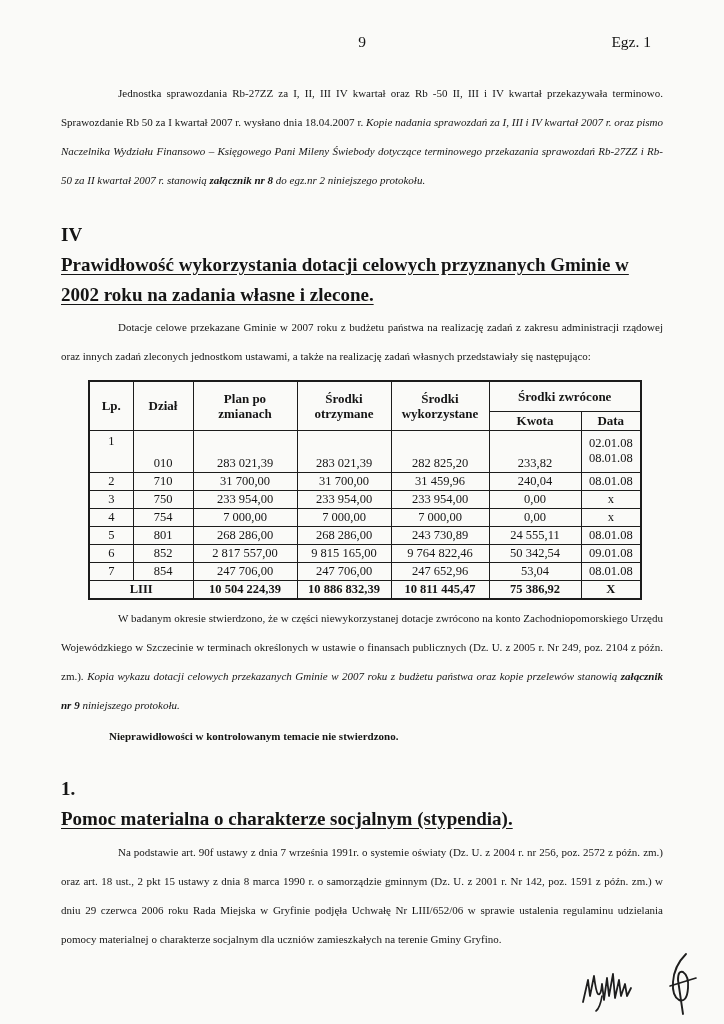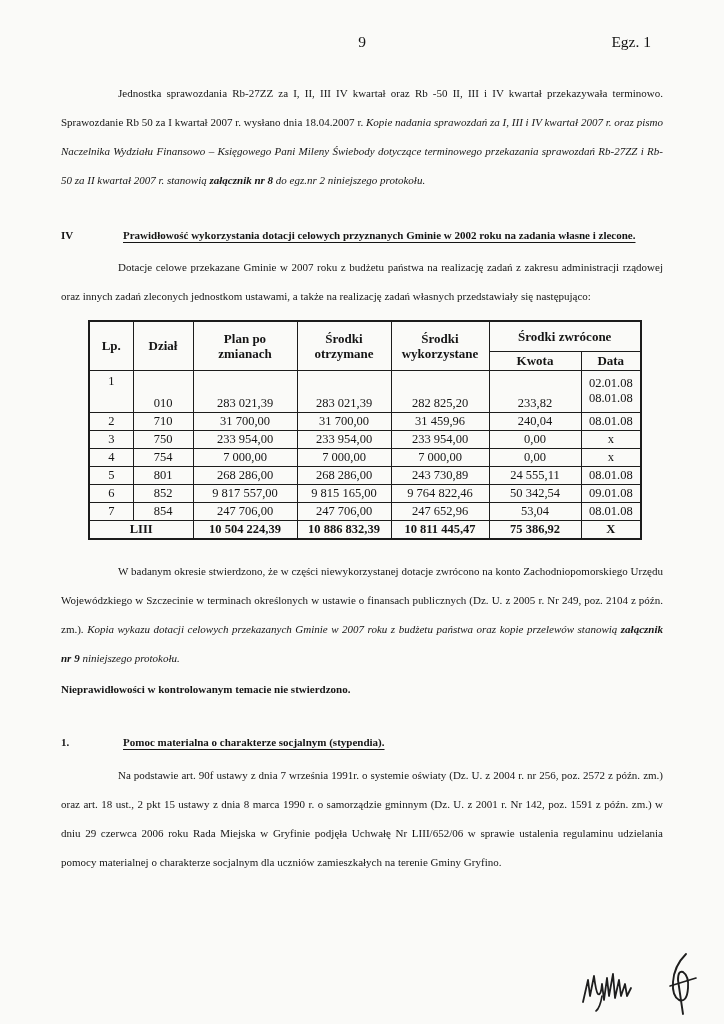--- a/index.html
+++ b/index.html
@@ -38,23 +38,24 @@
   }
   .indent{text-indent:57px;}
   .seg-normal{}
   .seg-italic{font-style:italic;}
   .seg-bold{font-weight:bold;}
   .seg-bold-italic{font-weight:bold;font-style:italic;}
   .p1{margin-top:24px;}
   
   .section{
     display:flex;
-    font-size:11px;
+    font-size:19px;
     line-height:30px;
     font-weight:bold;
+    flex-direction:column;
   }
   .section-iv{margin-top:25px;}
   .section-num{width:62px;flex:none;}
   .section-title{flex:1;text-decoration:underline;text-underline-offset:3px;}
   .p2{margin-top:3px;}
   
   .dot-table{
     border-collapse:collapse;
     margin:9px 0 0 27px;
     width:552px;
@@ -88,22 +89,22 @@
   .td-num{text-align:center;padding-right:6px;}
   .td-center{text-align:center;}
   .pre{white-space:pre-line;}
   .row-first td{height:42px;vertical-align:bottom;}
   .row-first td.cell-lp{vertical-align:top;padding-top:3px;}
   .row-first td.cell-data{vertical-align:middle;}
   .row-total td{font-weight:bold;}
   .hdr-group{height:30px;}
   .hdr-sub th{height:19px;}
   
-  .p3{margin-top:17px;}
-  .p4{margin-top:2px;font-weight:bold;text-align:left;}
+  .p3{margin-top:4px;}
+  .p4{margin-top:2px;font-weight:bold;text-align:left;margin-left:48px;}
   .section-s1{margin-top:23px;}
   .p5{margin-top:4px;}
   
   .signatures{
     position:absolute;
     right:24px;bottom:8px;
     width:120px;height:72px;
   }
   .sig{position:absolute;}
   .sig-left{left:0;top:22px;}
@@ -196,21 +197,21 @@
       <td class="td-center">801</td>
       <td class="td-num">268 286,00</td>
       <td class="td-num">268 286,00</td>
       <td class="td-num">243 730,89</td>
       <td class="td-num">24 555,11</td>
       <td class="td-center">08.01.08</td>
     </tr>
     <tr>
       <td class="td-center">6</td>
       <td class="td-center">852</td>
-      <td class="td-num">9 817 557,00</td>
+      <td class="td-num">2 817 557,00</td>
       <td class="td-num">9 815 165,00</td>
       <td class="td-num">9 764 822,46</td>
       <td class="td-num">50 342,54</td>
       <td class="td-center">09.01.08</td>
     </tr>
     <tr>
       <td class="td-center">7</td>
       <td class="td-center">854</td>
       <td class="td-num">247 706,00</td>
       <td class="td-num">247 706,00</td>

